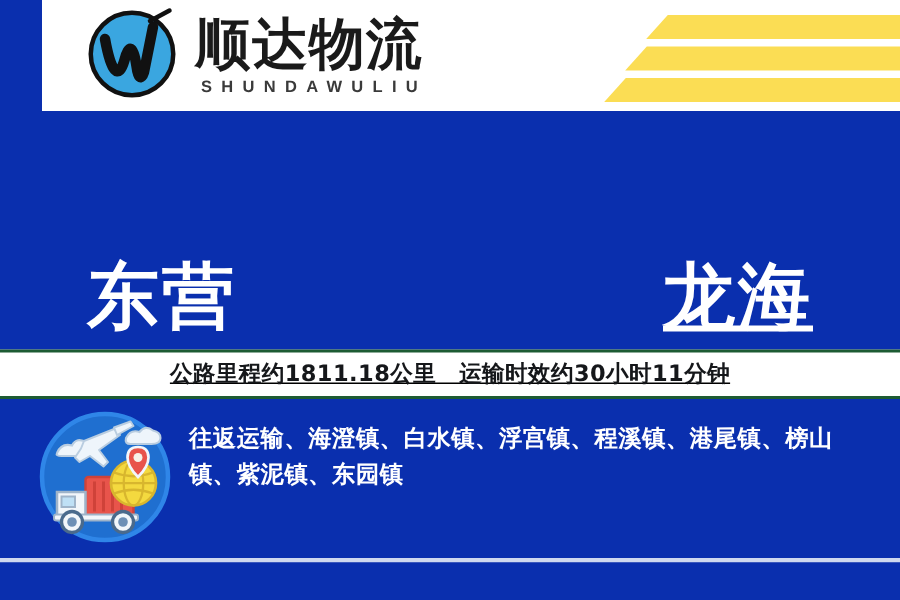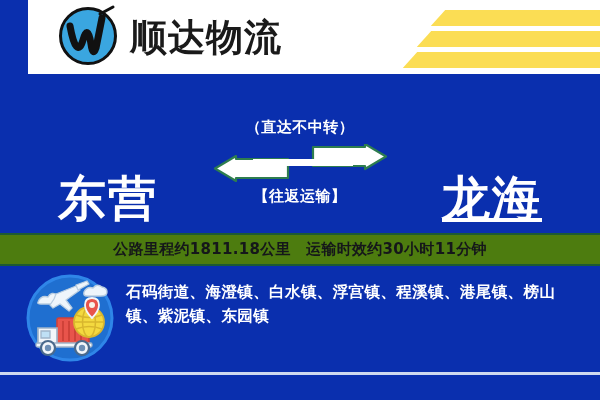--- a/index.html
+++ b/index.html
@@ -143,27 +143,28 @@
     color: #ffffff;
     letter-spacing: 0.5px;
     white-space: nowrap;
   }
 
   
   .infobar {
     position: absolute;
     left: 0; top: 233px;
     width: 600px; height: 33px;
-    background: #4d7c0f;
+    background: #ffffff;
     border-top: 2px solid #1d5b33;
     border-bottom: 2px solid #1d5b33;
     box-sizing: border-box;
     display: flex;
     align-items: center;
     justify-content: center;
+    text-decoration: underline;
   }
   .infobar-text {
     font-size: 15px;
     font-weight: bold;
     color: #15171a;
     letter-spacing: 0.3px;
     white-space: nowrap;
   }
 
   
@@ -217,39 +218,29 @@
     <div class="logo-wrap">
       <div class="logo-mark">
         <div class="ring"></div>
         <svg width="66" height="66" viewBox="0 0 66 66">
           <path d="M14 22 C18 44, 23 50, 27 36 C30 25, 33 26, 35 40 C36 48, 38 50, 40 44 L46 14" fill="none" stroke="#111111" stroke-width="7" stroke-linecap="round" stroke-linejoin="round"></path>
           <path d="M44 10 L57 3" fill="none" stroke="#111111" stroke-width="3" stroke-linecap="round"></path>
         </svg>
       </div>
       <div class="logo-text">
         <div class="logo-cn">顺达物流</div>
+        <div class="logo-en">SHUNDAWULIU</div>
       </div>
     </div>
   </div>
 
   <div class="route">
     <div class="city origin">东营</div>
     <div class="city dest">龙海</div>
 
-    <div class="mid">
-      <div class="note-top">（直达不中转）</div>
-      <div class="arrow-box">
-        <svg width="175" height="38" viewBox="0 0 175 38">
-          <path d="M100 3 L152 3 L152 0 L173 12.5 L152 25 L152 22 L100 22 Z" fill="#ffffff" stroke="#2e7d4f" stroke-width="2.2" stroke-linejoin="round"></path>
-          <path d="M75 15 L23 15 L23 12 L2 24.5 L23 37 L23 34 L75 34 Z" fill="#ffffff" stroke="#2e7d4f" stroke-width="2.2" stroke-linejoin="round"></path>
-          <path d="M40 15 L140 15 L140 22 L40 22 Z" fill="#ffffff" stroke="none"></path>
-        </svg>
-      </div>
-      <div class="note-bottom">【往返运输】</div>
-    </div>
   </div>
 
   <div class="infobar">
     <div class="infobar-text">公路里程约1811.18公里　运输时效约30小时11分钟</div>
   </div>
 
   <div class="coverage">
     <div class="badge">
       <svg width="88" height="88" viewBox="0 0 88 88">
         <circle cx="44" cy="44" r="42" fill="#1f6fd0"></circle>
@@ -287,19 +278,19 @@
           <ellipse cx="63" cy="48" rx="6.5" ry="15"></ellipse>
           <line x1="48" y1="48" x2="78" y2="48"></line>
           <path d="M50 41 q13 5 26 0"></path>
           <path d="M50 55 q13 -5 26 0"></path>
         </g>
 
         <path d="M66 24 q7 0 7 7 q0 6 -7 13 q-7 -7 -7 -13 q0 -7 7 -7 Z" fill="#e8544b" stroke="#f2f6fa" stroke-width="1.8"></path>
         <circle cx="66" cy="31" r="3" fill="#f7f2e8"></circle>
       </svg>
     </div>
-    <div class="towns">石码街道、海澄镇、白水镇、浮宫镇、程溪镇、港尾镇、榜山镇、紫泥镇、东园镇</div>
+    <div class="towns">往返运输、海澄镇、白水镇、浮宫镇、程溪镇、港尾镇、榜山镇、紫泥镇、东园镇</div>
   </div>
 
   <div class="bottom-rule"></div>
   <div class="bottom-fill"></div>
 
 </div>
 
 </body></html>

